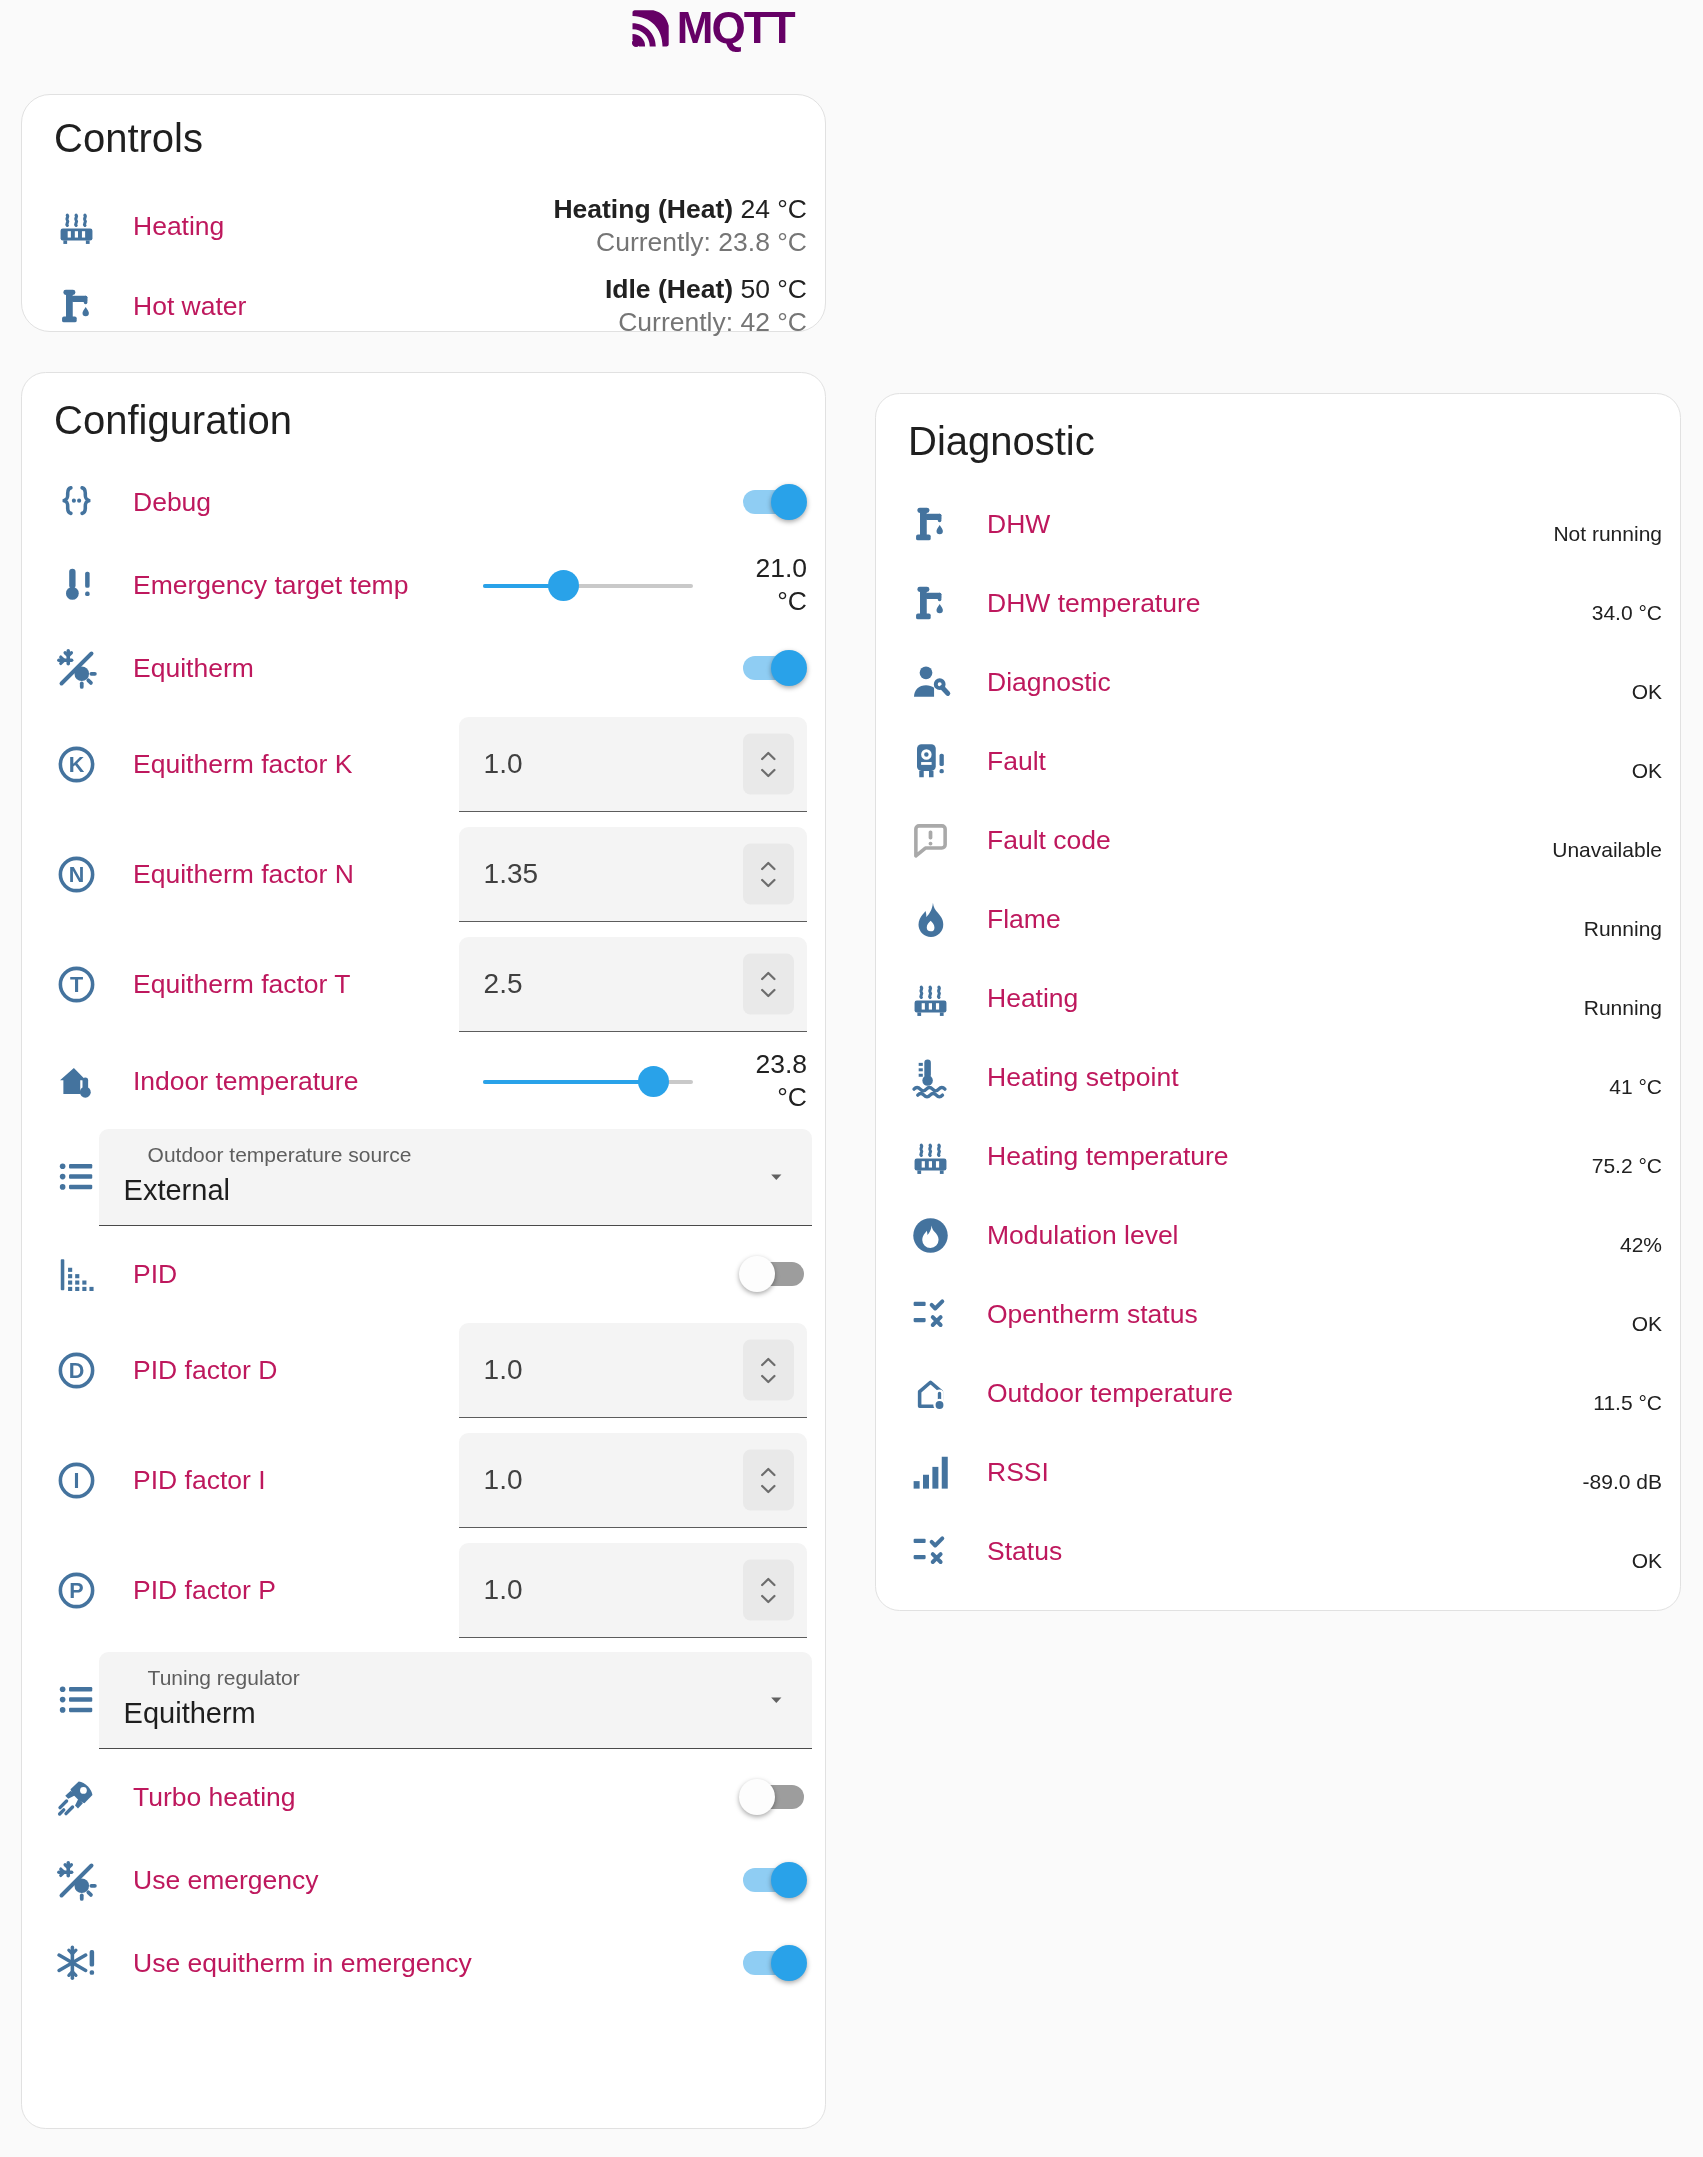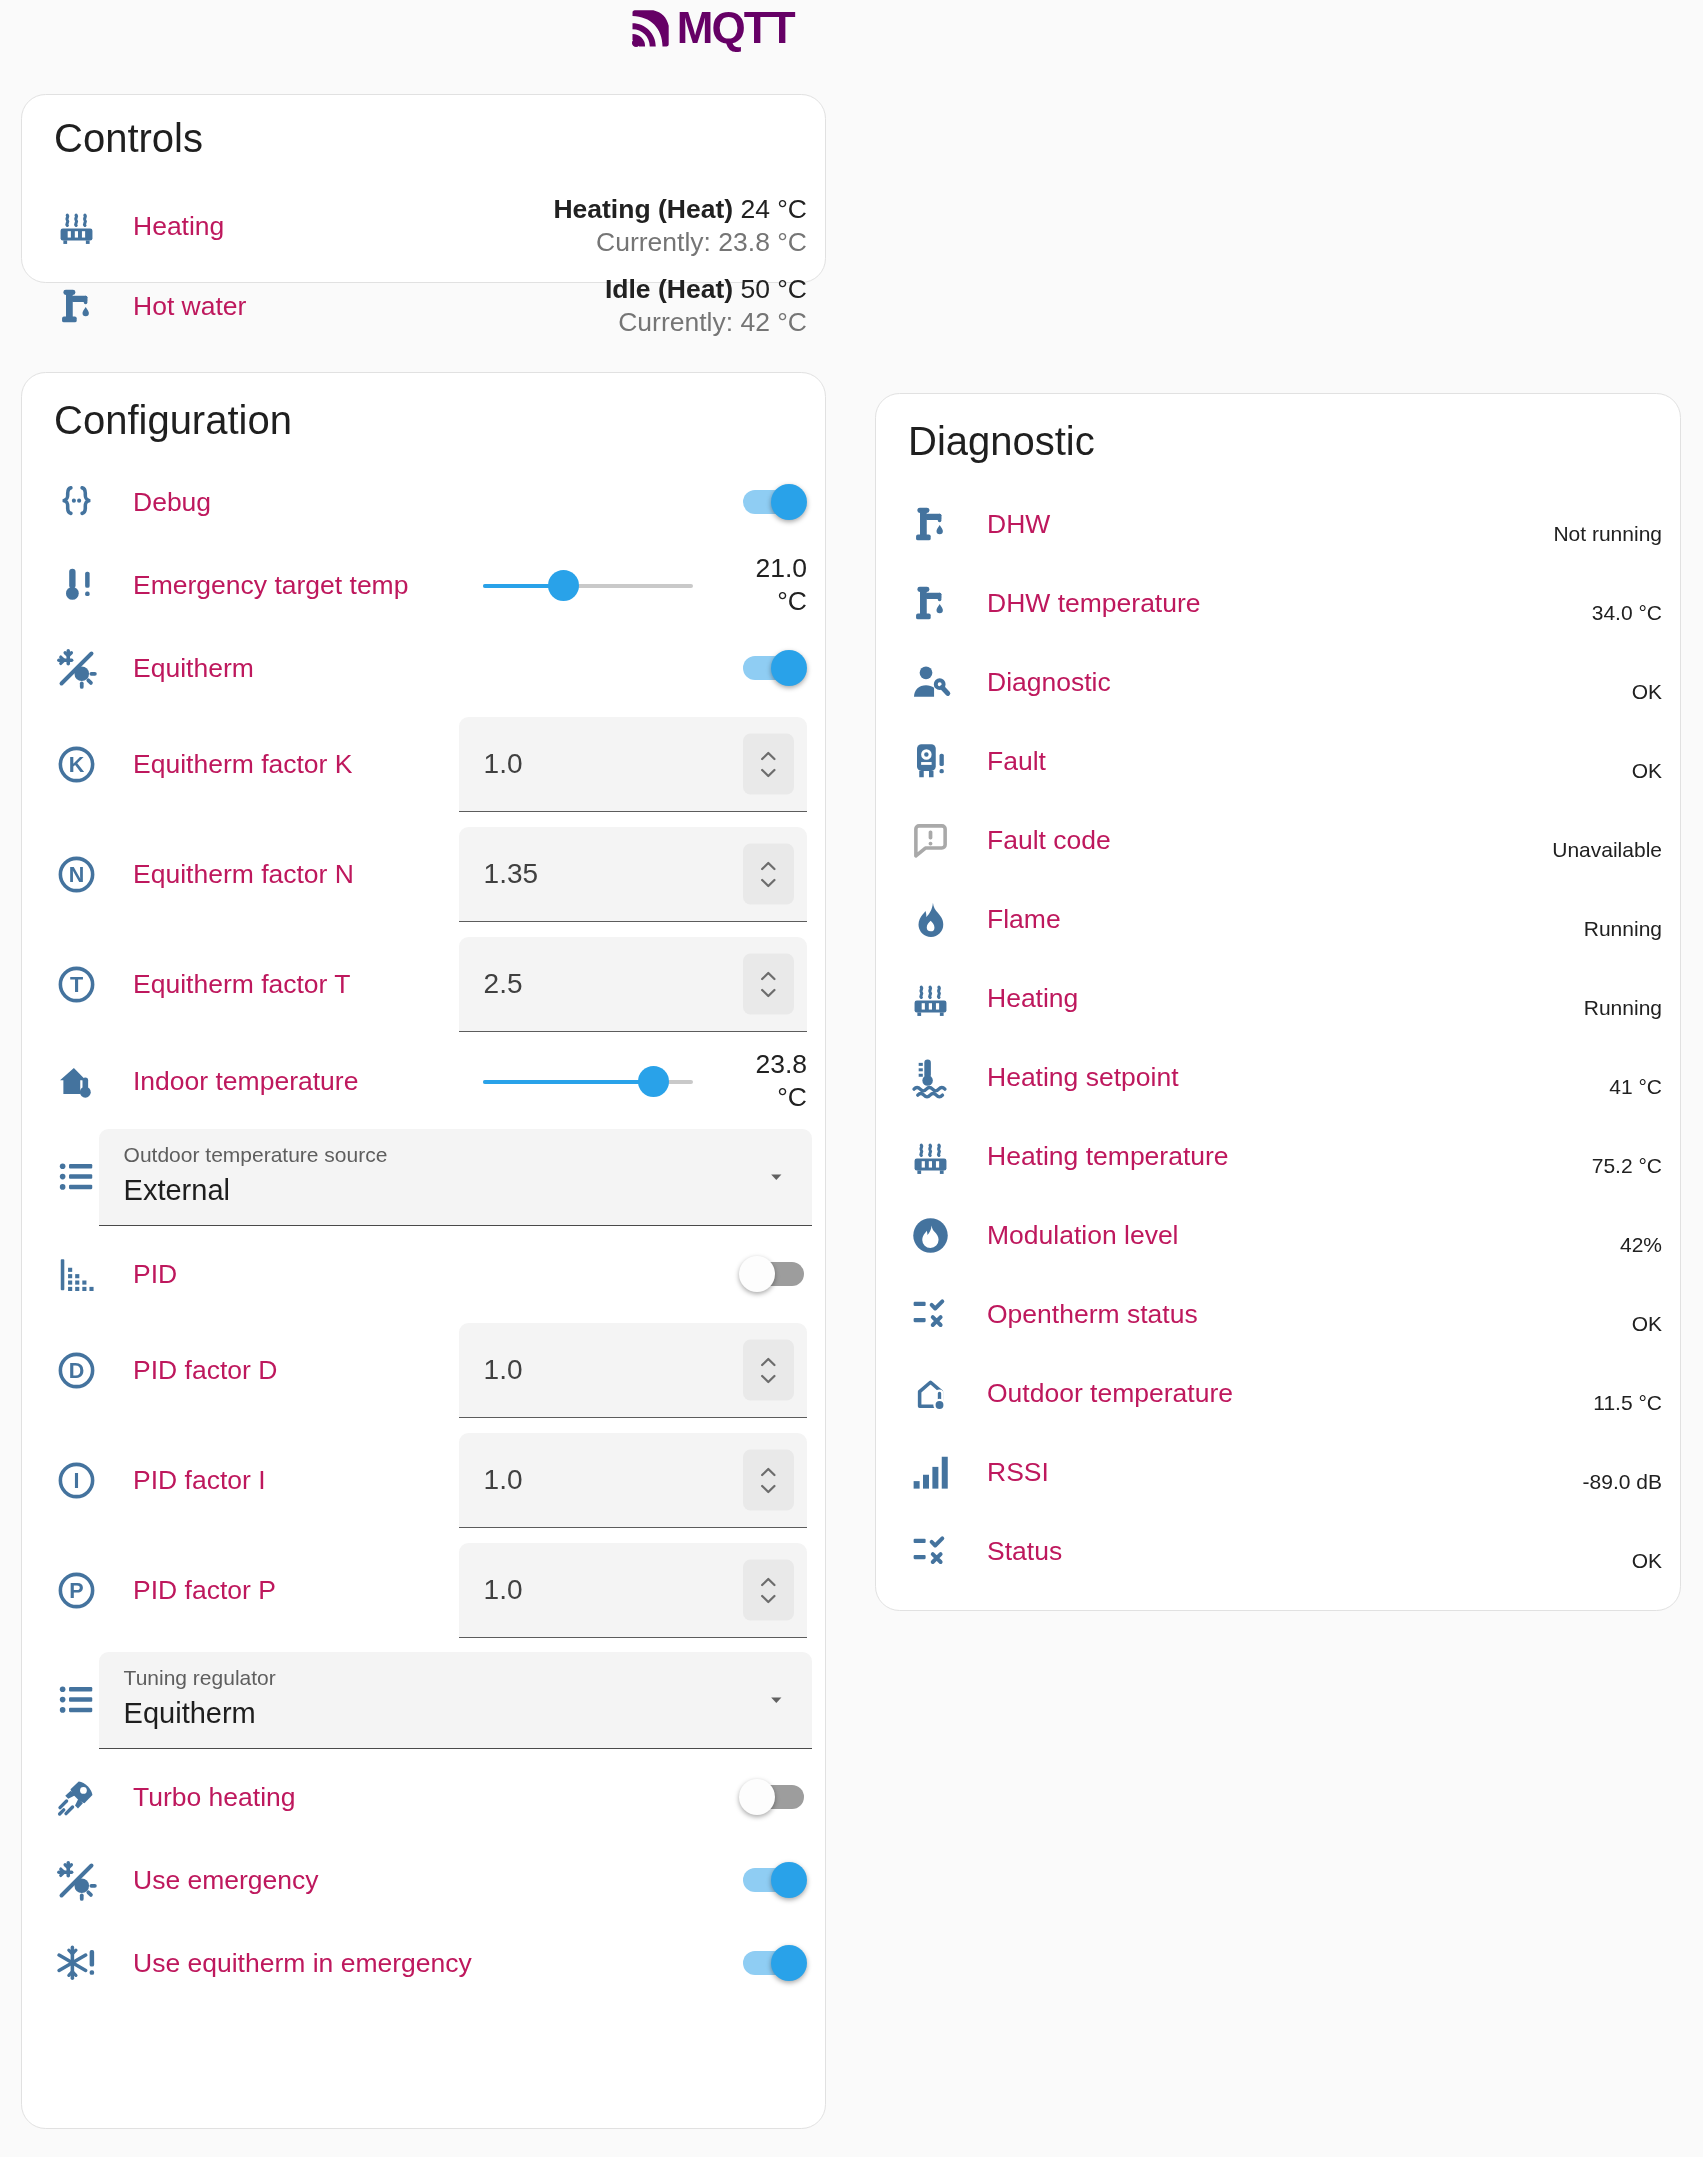--- a/index.html
+++ b/index.html
@@ -8,21 +8,21 @@
     background:#fafafa;color:#212121;
     font-family:"Liberation Sans", sans-serif;
     -webkit-font-smoothing:antialiased;
   }
   
   .logo{position:absolute;left:628px;top:3.8px;height:49px;display:flex;align-items:center;color:#660066;}
   .logo svg{width:45px;height:45px;display:block;}
   .logo-text{font-size:44px;font-weight:bold;letter-spacing:-1.9px;margin-left:3.8px;color:#660066;}
   
   .card{position:absolute;background:#ffffff;border:0.9px solid #e1e1e1;border-radius:24.6px;box-sizing:border-box;}
-  #controls-card{left:21px;top:94px;width:805px;height:189px;}
+  #controls-card{left:21px;top:94px;width:805px;height:238px;border-radius:29px;}
   #config-card{left:21px;top:372px;width:805px;height:1757px;}
   #diag-card{left:875px;top:393px;width:806px;height:1218px;}
   .card-title{font-size:40px;line-height:40px;font-weight:400;color:#1f1f1f;margin:26.5px 0 0 32px;}
   #controls-card .card-title{margin-top:23px;}
   #controls-rows{margin-top:28px;}
   #config-rows{margin-top:21px;}
   #diag-rows{margin-top:24px;}
   
   .row{display:flex;align-items:center;padding:0 18px 0 32px;box-sizing:border-box;}
   .icon{width:45px;height:45px;flex:none;color:#44739e;}
@@ -58,21 +58,21 @@
   .numfield{width:348px;height:95px;margin-left:auto;background:#f4f4f4;border-radius:9.5px 9.5px 0 0;
     border-bottom:1.9px solid #5c5c5c;position:relative;display:flex;align-items:center;box-sizing:border-box;cursor:text;}
   .numfield .val{margin-left:24.6px;font-size:28px;color:#404040;text-align:center;}
   .stepper{position:absolute;right:13.2px;top:50%;transform:translateY(-50%);width:51px;height:61px;background:#e9e9e9;
     border-radius:7.6px;display:flex;flex-direction:column;align-items:center;justify-content:center;}
   .stepper svg{width:24.6px;height:17px;display:block;color:#6d6d6d;}
   .stepper .sbtn{cursor:pointer;display:block;line-height:0;}
   
   .selfield{flex:1;height:97px;margin-left:0;background:#f4f4f4;border-radius:9.5px 9.5px 0 0;
     border-bottom:1.9px solid #4a4a4a;position:relative;box-sizing:border-box;padding:14px 0 0 24.6px;cursor:pointer;}
-  .sel-label{font-size:21px;color:#5e5e5e;}
+  .sel-label{font-size:21px;color:#5e5e5e;margin-left:24px;}
   .sel-value{font-size:29px;color:#1e1e1e;margin-top:6.6px;}
   .sel-caret{position:absolute;right:23px;top:50%;transform:translateY(-50%);width:24.6px;height:24.6px;color:#616161;}
   .sel-caret svg{width:24.6px;height:24.6px;display:block;}
   
   .diag-row{height:79px;cursor:pointer;}
 </style>
 </head>
 <body>
 
 <div class="logo">

